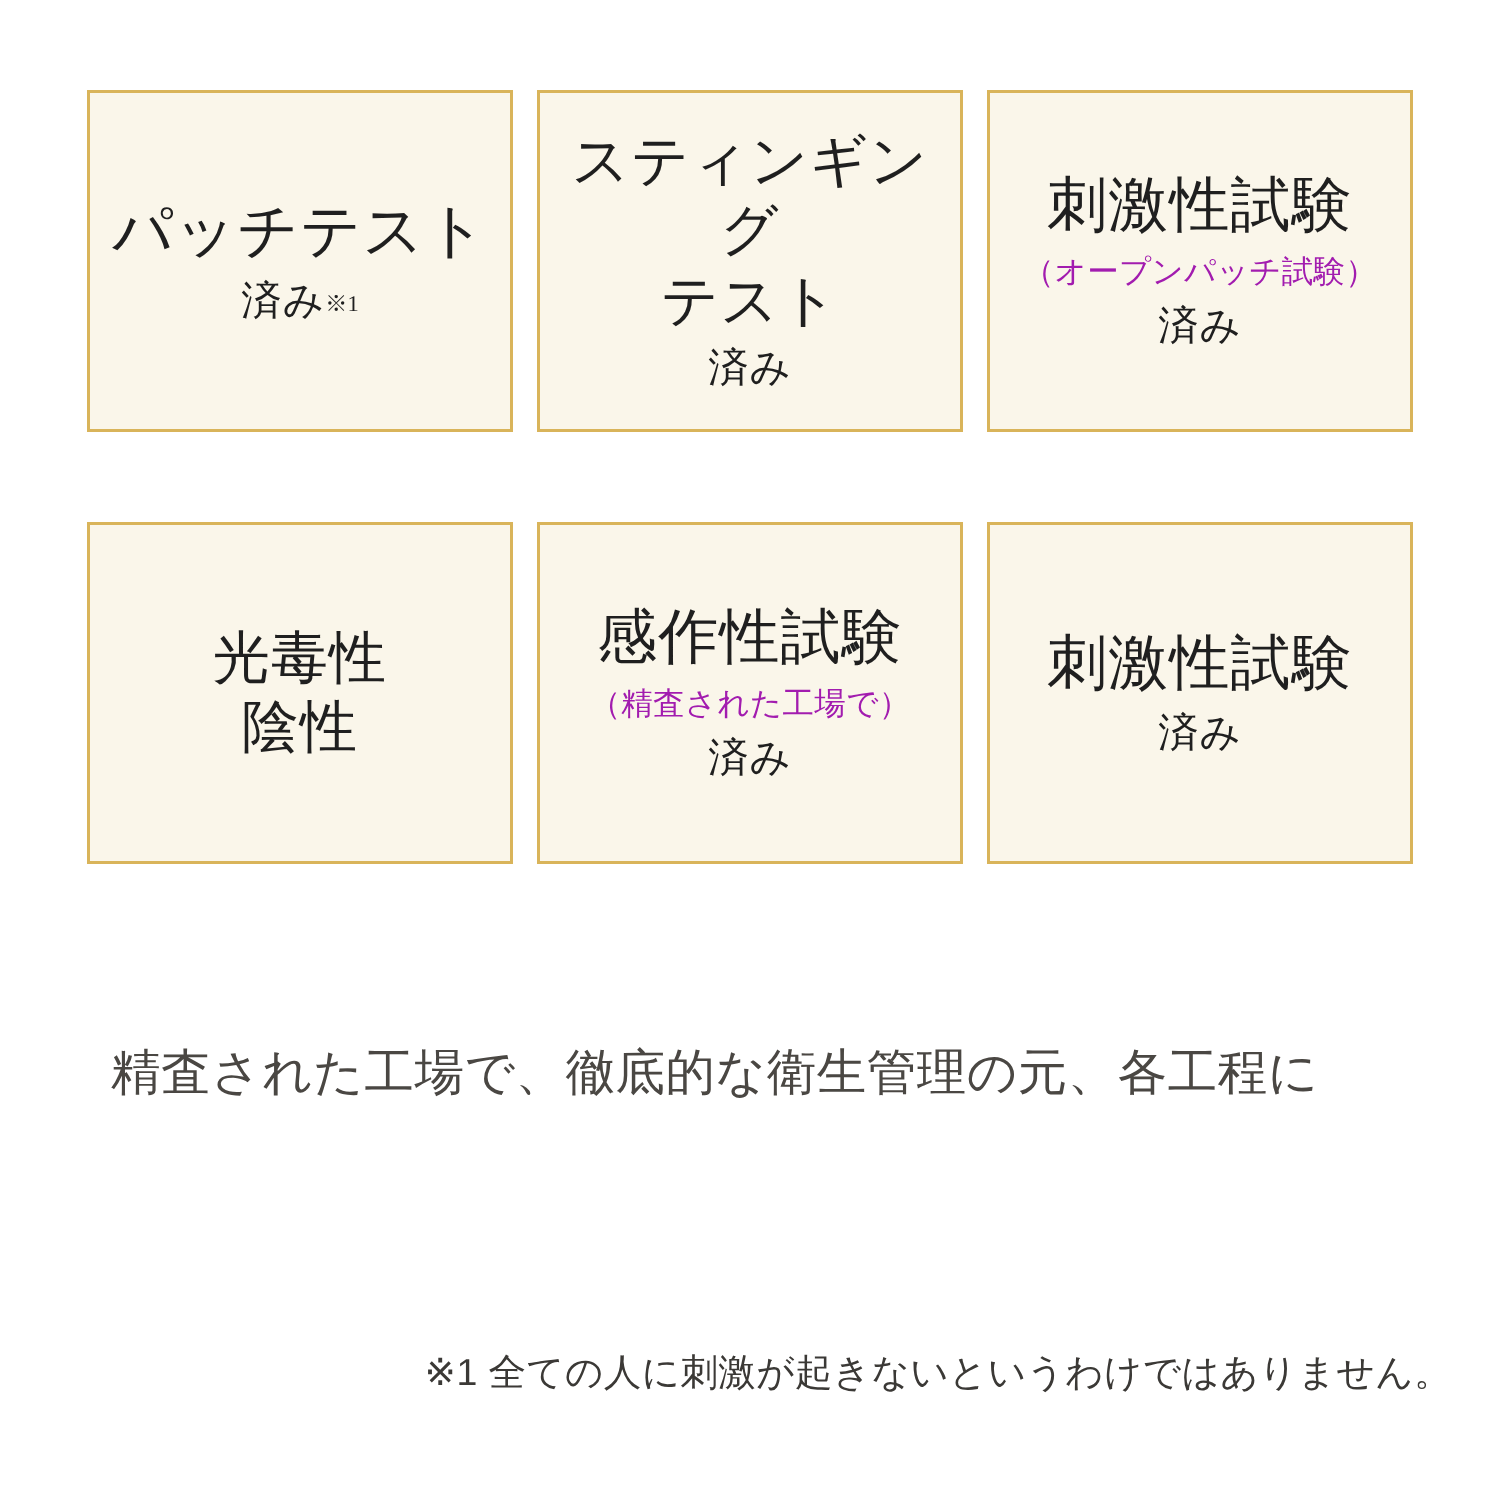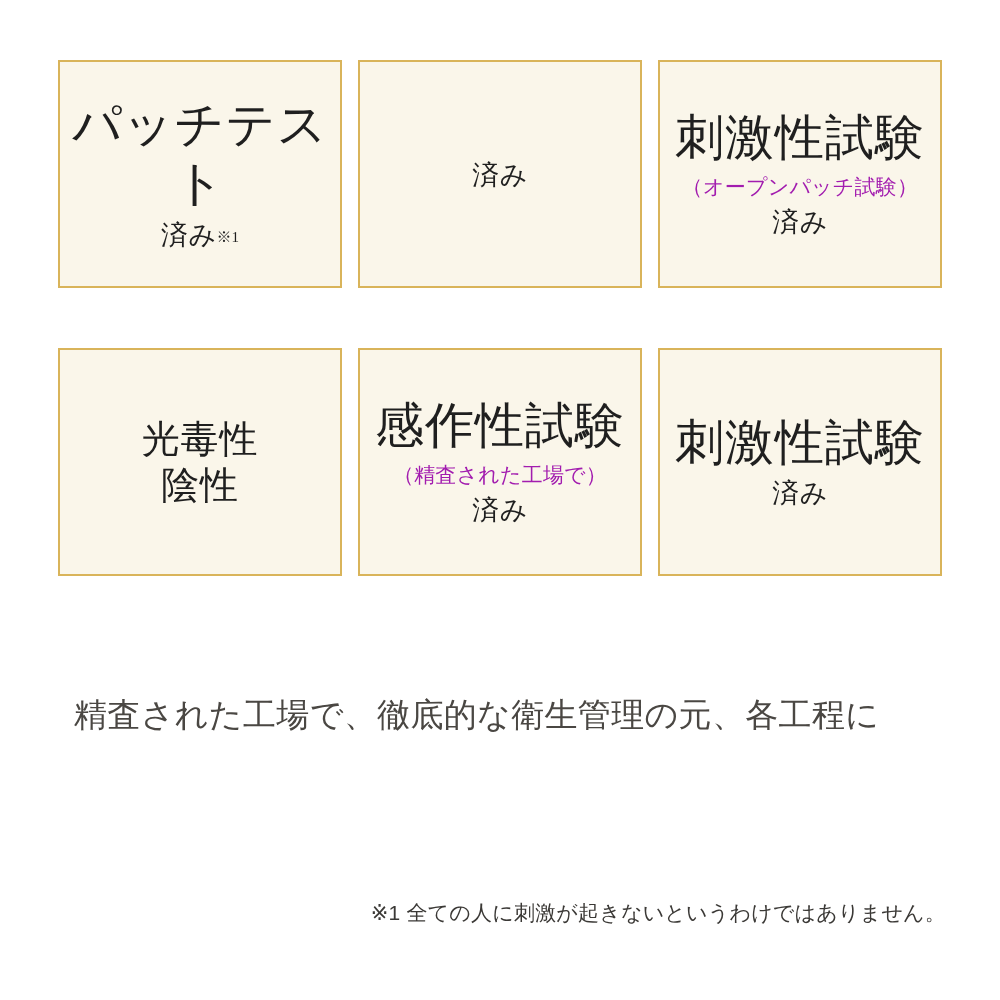--- a/index.html
+++ b/index.html
@@ -81,64 +81,66 @@
     margin-top: 4px;
     letter-spacing: 0.02em;
   }
   .badge-status .note-mark {
     font-size: 15px;
     vertical-align: 2px;
     letter-spacing: 0;
   }
 
   
-  .badge.m-large .badge-main { font-size: 49px; }
+  .badge.m-large .badge-main { font-size: 40px; }
   .badge.m-two-line .badge-main { font-size: 38px; }
 
   .body-copy {
     position: absolute;
     top: 672px;
     left: 58px;
     width: 890px;
     font-size: 33px;
     line-height: 1.62;
     color: #4a4743;
     letter-spacing: 0.01em;
     font-family: "Liberation Sans", "DejaVu Sans", sans-serif;
   }
   .body-copy p {
     margin: 16px;
   }
 
   .footnote {
     position: absolute;
     top: 898px;
-    left: 46px;
+    left: 68px;
     width: 900px;
     text-align: right;
-    font-size: 21px;
+    font-size: 25px;
     line-height: 1.4;
     color: #3b3936;
     letter-spacing: 0.01em;
     font-family: "Liberation Sans", "DejaVu Sans", sans-serif;
   }
 </style>
 </head>
 <body>
 
 <div class="page">
 
   <div class="badge-grid">
 
     <div class="badge m-large">
       <div class="badge-main">パッチテスト</div>
       <div class="badge-status"><span>済み</span><span class="note-mark">※1</span></div>
     </div>
 
     <div class="badge m-two-line">
+      <div class="badge-main">スティンギング
+テスト</div>
       <div class="badge-status">済み</div>
     </div>
 
     <div class="badge m-large">
       <div class="badge-main">刺激性試験</div>
       <div class="badge-sub">（オープンパッチ試験）</div>
       <div class="badge-status">済み</div>
     </div>
 
     <div class="badge m-two-line">

